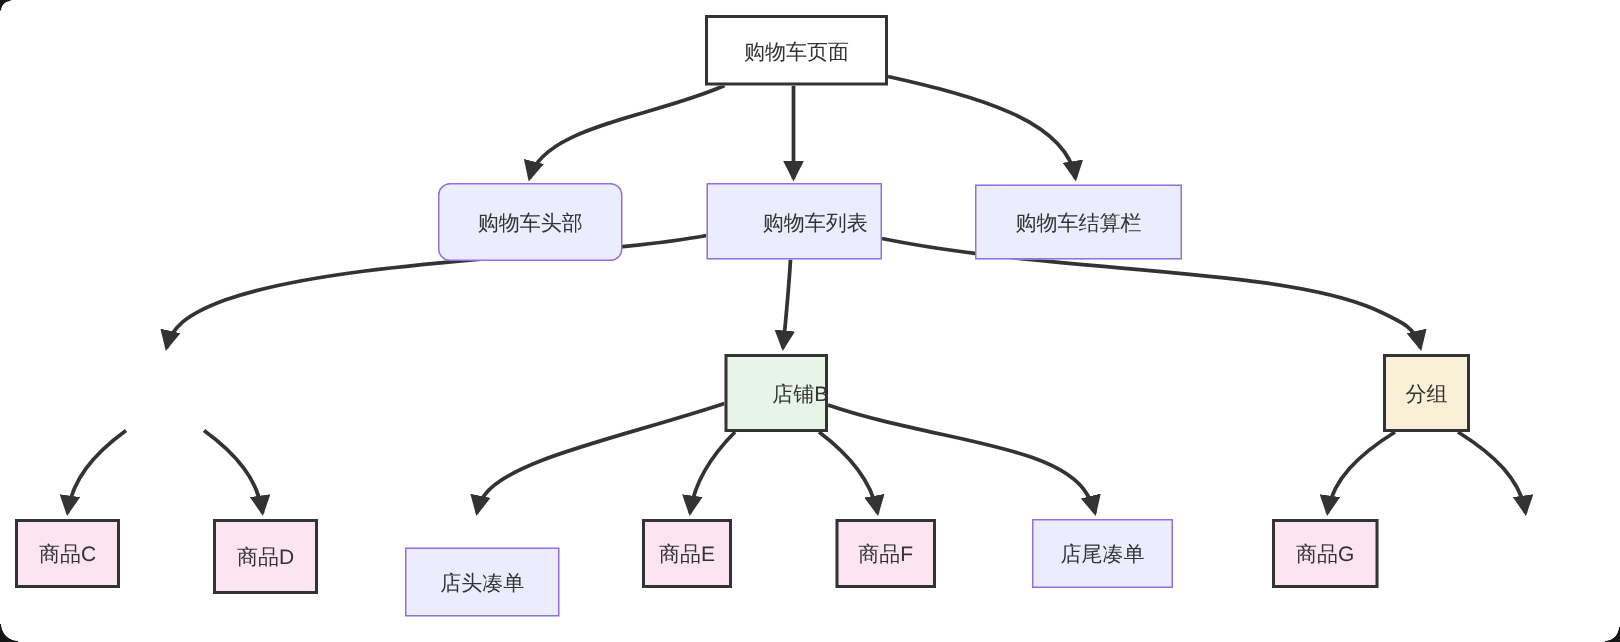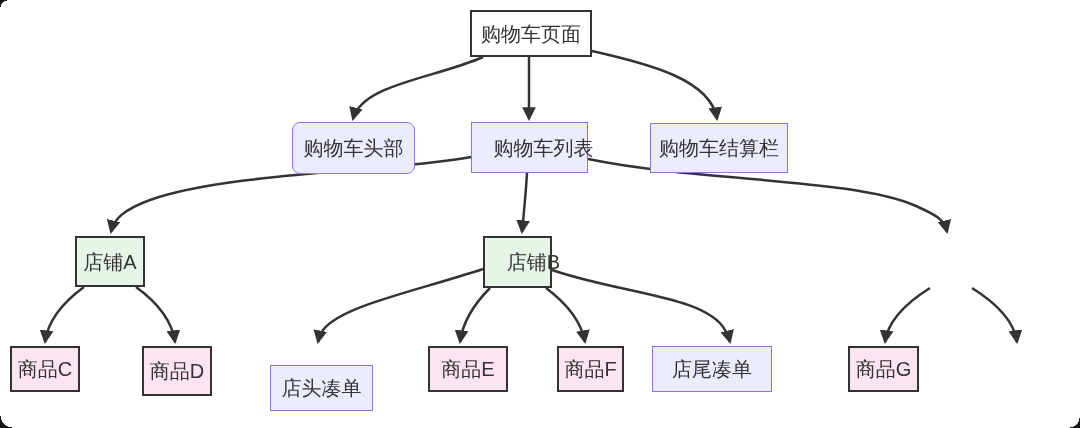--- a/index.html
+++ b/index.html
@@ -5,21 +5,21 @@
   html,body{margin:0;padding:0;background:#ffffff;}
   #canvas{
     position:relative;width:1080px;height:428px;background:#ffffff;overflow:hidden;
     font-family:"Liberation Sans","DejaVu Sans",sans-serif;
   }
   #edges{position:absolute;left:0;top:0;width:1080px;height:428px;}
   #edges path.edge{fill:none;stroke:var(--edge-color,#333333);stroke-width:2.5px;}
   #arrowhead-tri{fill:var(--edge-color,#333333);}
   .node{
     position:absolute;display:flex;align-items:center;justify-content:center;
-    box-sizing:border-box;font-size:20px;line-height:1;color:var(--text-color,#333333);
+    box-sizing:border-box;font-size:14px;line-height:1;color:var(--text-color,#333333);
     text-align:center;white-space:nowrap;
   }
   .style-plain{background:var(--plain-fill,#ffffff);border:2px solid var(--dark-stroke,#333333);}
   .style-lavender{background:var(--lavender-fill,#ECECFF);border:1.5px solid var(--lavender-stroke,#9370DB);}
   .style-green{background:var(--green-fill,#E7F4E8);border:2px solid var(--dark-stroke,#333333);}
   .style-yellow{background:var(--yellow-fill,#FAF0D7);border:2px solid var(--dark-stroke,#333333);}
   .style-pink{background:var(--pink-fill,#FCE4F1);border:2px solid var(--dark-stroke,#333333);}
   .rounded{border-radius:8px;}
   .corner{position:absolute;pointer-events:none;}
   .corner.tl{left:0;top:0;width:7px;height:7px;
@@ -55,27 +55,27 @@
     <path class="edge" marker-end="url(#arrow)" d="M930,288 C906,303 888,320 885,342"></path>
     <path class="edge" marker-end="url(#arrow)" d="M972,288 C996,303 1014,320 1017,342"></path>
   </svg>
 
   <div class="node style-plain" style="left:470px;top:10px;width:122px;height:47px;">购物车页面</div>
 
   <div class="node style-lavender rounded" style="left:292px;top:122px;width:123px;height:52px;">购物车头部</div>
   <div class="node style-lavender" style="left:471px;top:122px;width:117px;height:51px;padding-left:28px;">购物车列表</div>
   <div class="node style-lavender" style="left:650px;top:123px;width:138px;height:50px;">购物车结算栏</div>
 
-  <div class="node style-green" style="left:75px;top:236px;width:70px;height:51px;">店铺A</div>
   <div class="node style-green" style="left:483px;top:236px;width:69px;height:52px;padding-left:32px;">店铺B</div>
+  <div class="node style-yellow" style="left:922px;top:236px;width:58px;height:52px;">分组</div>
 
   <div class="node style-pink" style="left:10px;top:346px;width:70px;height:46px;">商品C</div>
   <div class="node style-pink" style="left:142px;top:346px;width:70px;height:50px;">商品D</div>
   <div class="node style-lavender" style="left:270px;top:346px;width:103px;height:46px;margin-top:19px;">店头凑单</div>
-  <div class="node style-pink" style="left:428px;top:346px;width:80px;height:46px;">商品E</div>
+  <div class="node style-pink" style="left:428px;top:346px;width:60px;height:46px;">商品E</div>
   <div class="node style-pink" style="left:557px;top:346px;width:67px;height:46px;">商品F</div>
-  <div class="node style-lavender" style="left:652px;top:346px;width:120px;height:46px;">店尾凑单</div>
+  <div class="node style-lavender" style="left:688px;top:346px;width:94px;height:46px;">店尾凑单</div>
   <div class="node style-pink" style="left:848px;top:346px;width:71px;height:46px;text-align:center;">商品G</div>
 
   <div class="corner tl"></div>
   <div class="corner bl"></div>
   <div class="corner br"></div>
 </div>
 
 </body></html>

